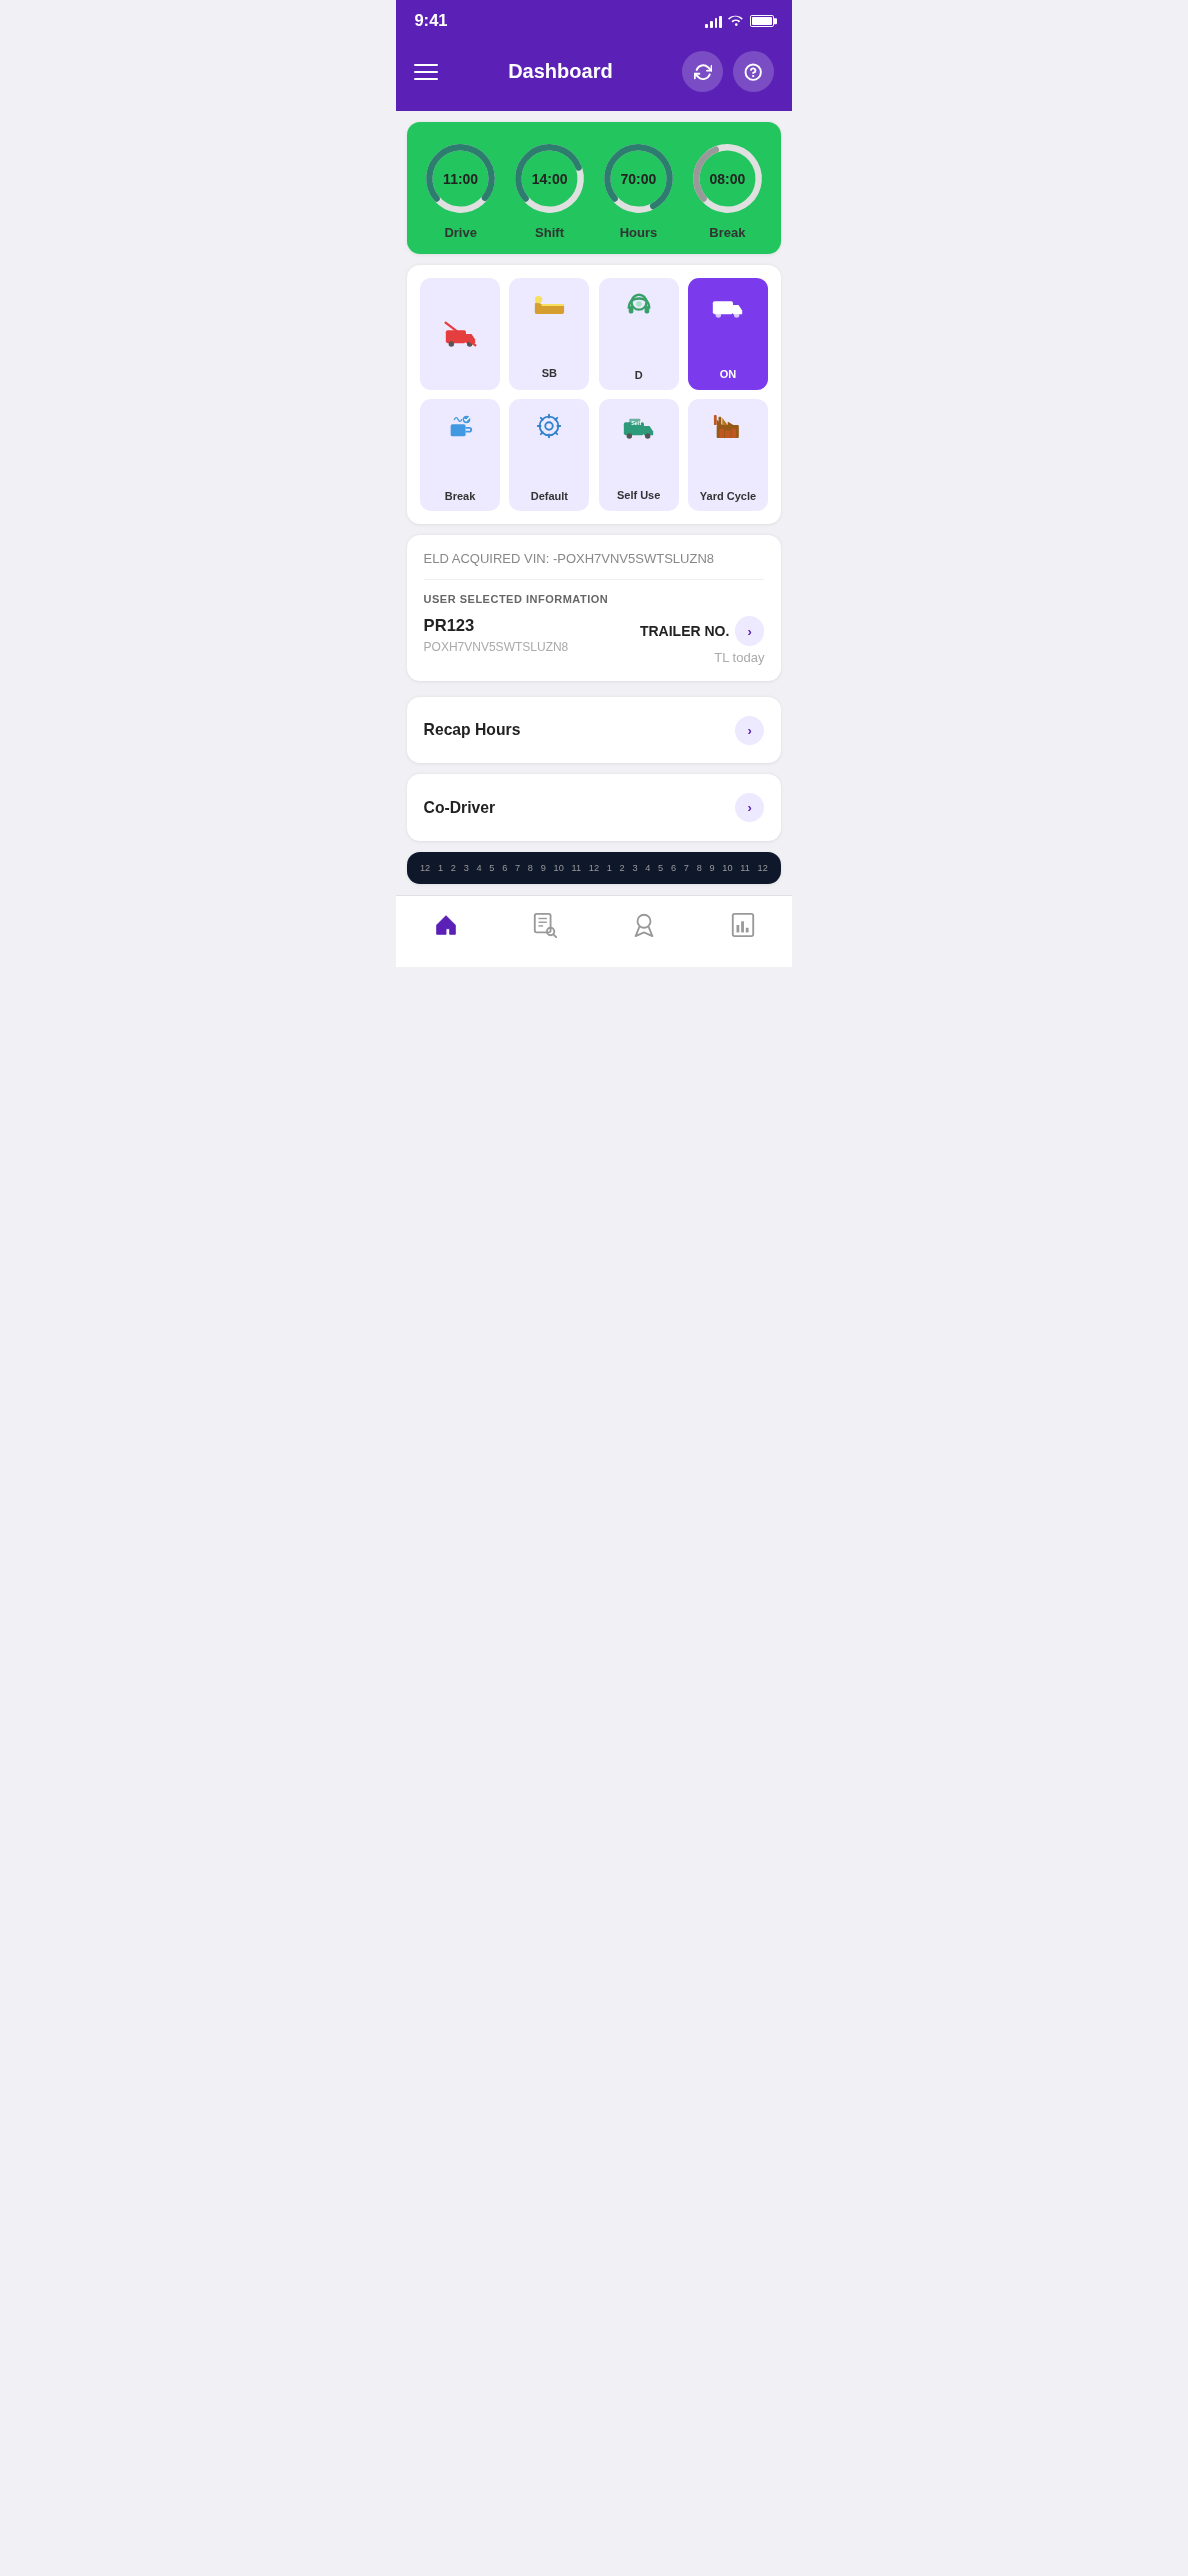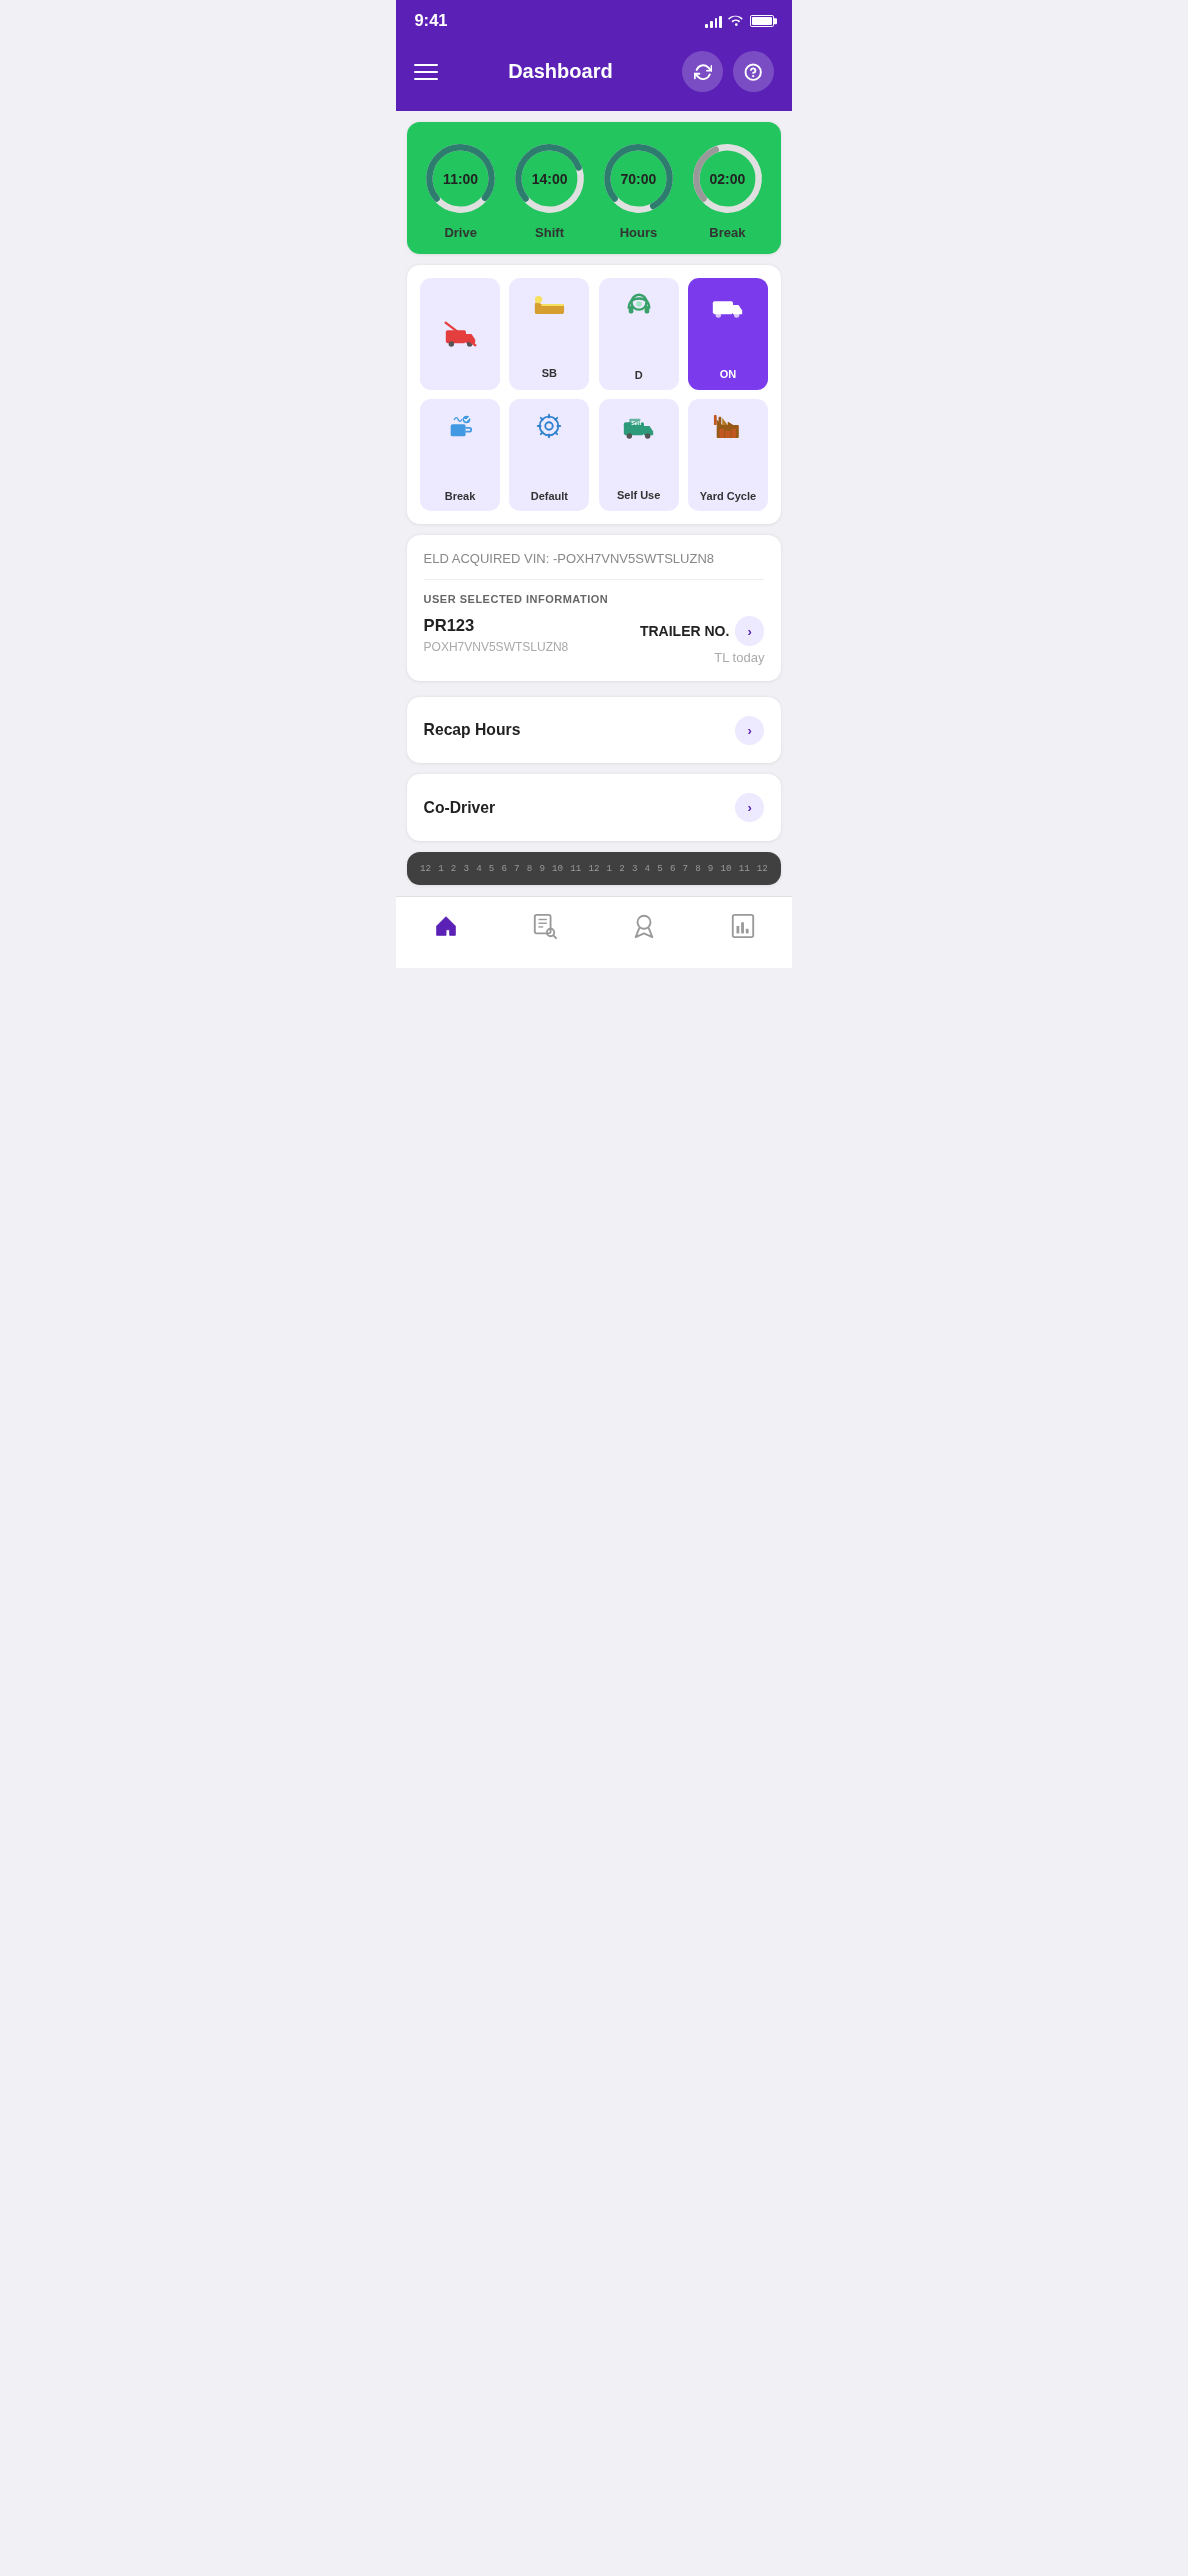--- a/index.html
+++ b/index.html
@@ -346,27 +346,26 @@
       box-shadow: 0 0.9px 3.7px rgba(0,0,0,0.08);
     }
     .section-title {
       font-size: 15.7px;
       font-weight: 700;
       color: #222;
     }
 
     
     .timeline-card {
-      background: #404040;
+      background: #0f172a;
       margin: 0 11px 11px;
       border-radius: 13px;
       padding: 11px 13px;
       box-shadow: 0 0.9px 3.7px rgba(0,0,0,0.08);
       overflow: hidden;
-      font-family: Liberation Mono, monospace;
     }
     .timeline-ruler {
       display: flex;
       align-items: center;
       justify-content: space-between;
     }
     .ruler-tick {
       font-size: 9.2px;
       color: #999;
       font-weight: 500;
@@ -482,21 +481,21 @@
       </div>
       <span class="gauge-label">Hours</span>
     </div>
 
     <div class="gauge-item">
       <div class="gauge-circle">
         <svg width="77" height="77" viewBox="0 0 84 84">
           <circle class="gauge-track" cx="42" cy="42" r="34"></circle>
           <circle class="gauge-fill gray" cx="42" cy="42" r="34" stroke-dasharray="64 214" stroke-dashoffset="0"></circle>
         </svg>
-        <span class="gauge-text">02:00</span>
+        <span class="gauge-text">08:00</span>
       </div>
       <span class="gauge-label">Break</span>
     </div>
   </div>
 
 
   <div class="modes-card">
     <div class="modes-grid">
 
       <button class="mode-btn">

